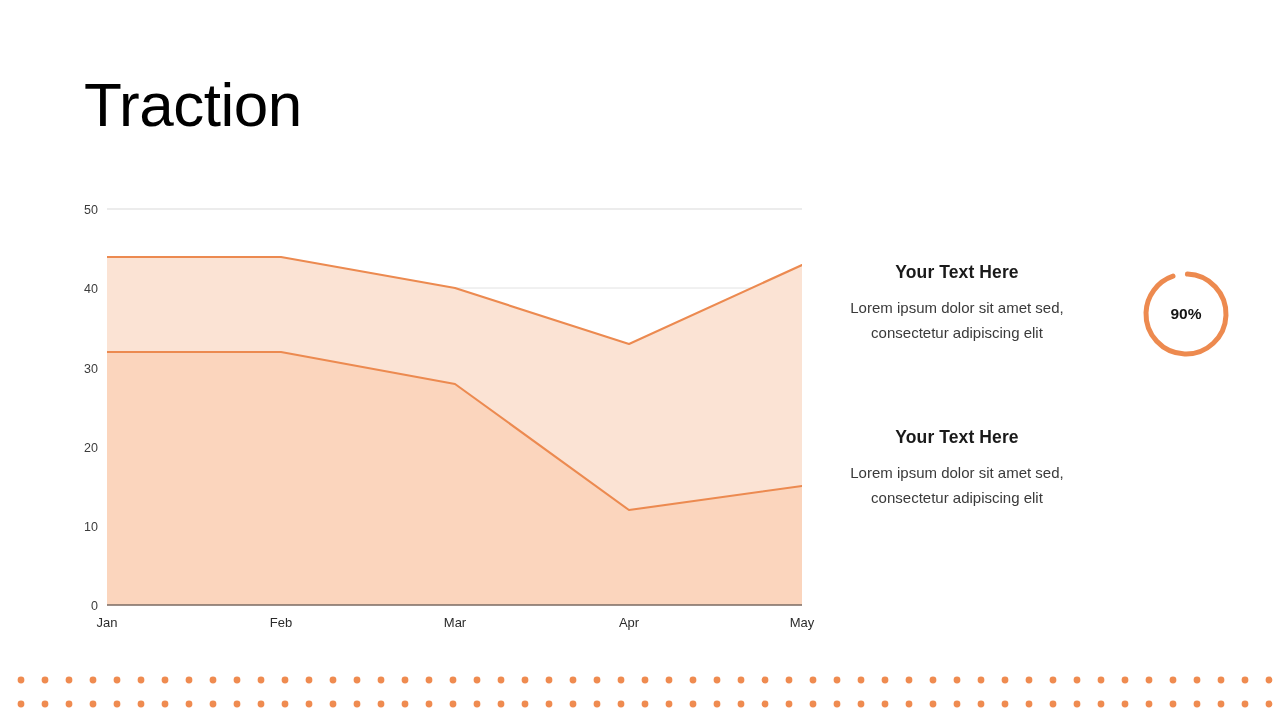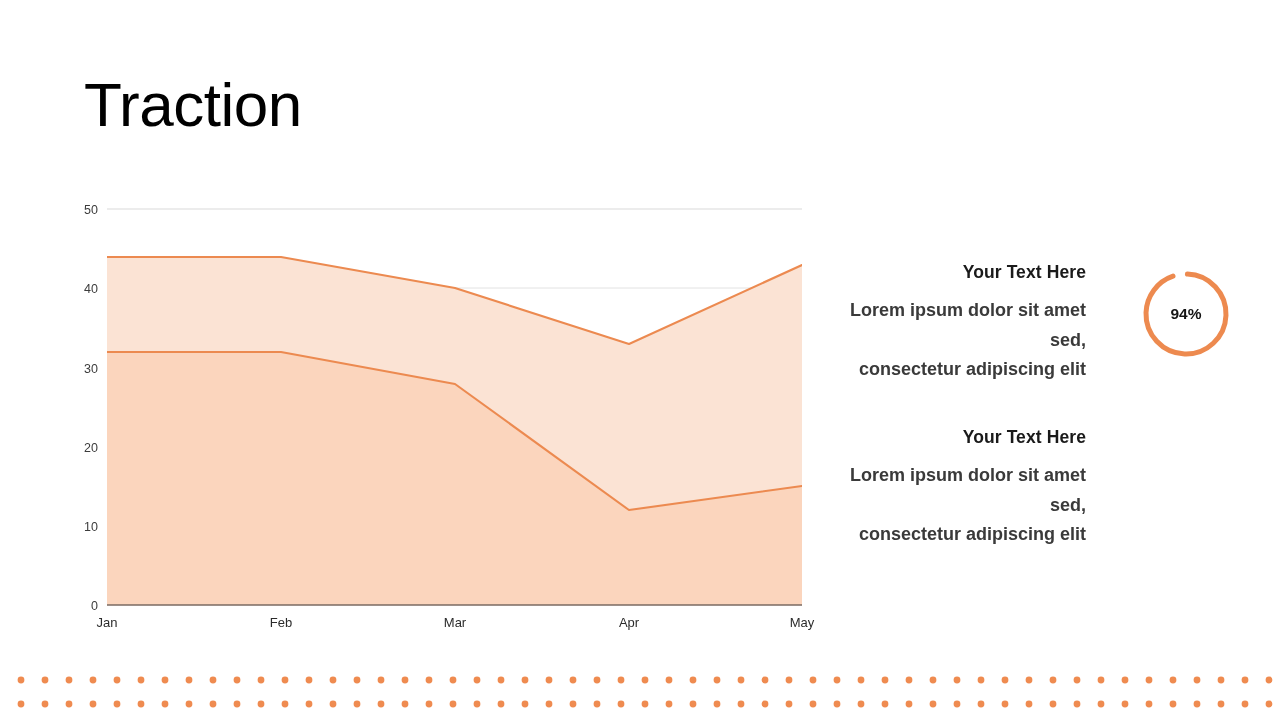--- a/index.html
+++ b/index.html
@@ -62,33 +62,33 @@
   }
   .stat-row {
     position: relative;
     height: 150px;
   }
   .stat-text {
     position: absolute;
     right: 152px;
     top: 0;
     width: 258px;
-    text-align: right;
+    text-align: center;
   }
   .stat-heading {
     font-size: 17.5px;
     font-weight: bold;
     color: #1a1a1a;
     line-height: 1.2;
     margin-bottom: 13px;
     letter-spacing: 0.1px;
   }
   .stat-body {
-    font-size: 18px;
-    font-weight: 700;
+    font-size: 15px;
+    font-weight: 400;
     color: #3a3a3a;
     line-height: 1.65;
   }
   .gauge {
     position: absolute;
     right: 6px;
     top: 6px;
     width: 92px;
     height: 92px;
   }
@@ -177,21 +177,21 @@
     <div class="stat-text">
       <div class="stat-heading">Your Text Here</div>
       <div class="stat-body">Lorem ipsum dolor sit amet sed,</div>
       <div class="stat-body">consectetur adipiscing elit</div>
     </div>
     <div class="gauge">
       <svg width="92" height="92" viewBox="0 0 92 92">
         <circle cx="46" cy="46" r="40" fill="none" stroke="#ffffff" stroke-width="5"></circle>
         <circle cx="46" cy="46" r="40" fill="none" stroke="#ed8a4f" stroke-width="5" stroke-linecap="round" stroke-dasharray="236.3 251.3" transform="rotate(-88 46 46)"></circle>
       </svg>
-      <div class="gauge-value">94%</div>
+      <div class="gauge-value">90%</div>
     </div>
   </div>
 
   <div class="stat-row" style="margin-top:15px;">
     <div class="stat-text">
       <div class="stat-heading">Your Text Here</div>
       <div class="stat-body">Lorem ipsum dolor sit amet sed,</div>
       <div class="stat-body">consectetur adipiscing elit</div>
     </div>
   </div>

